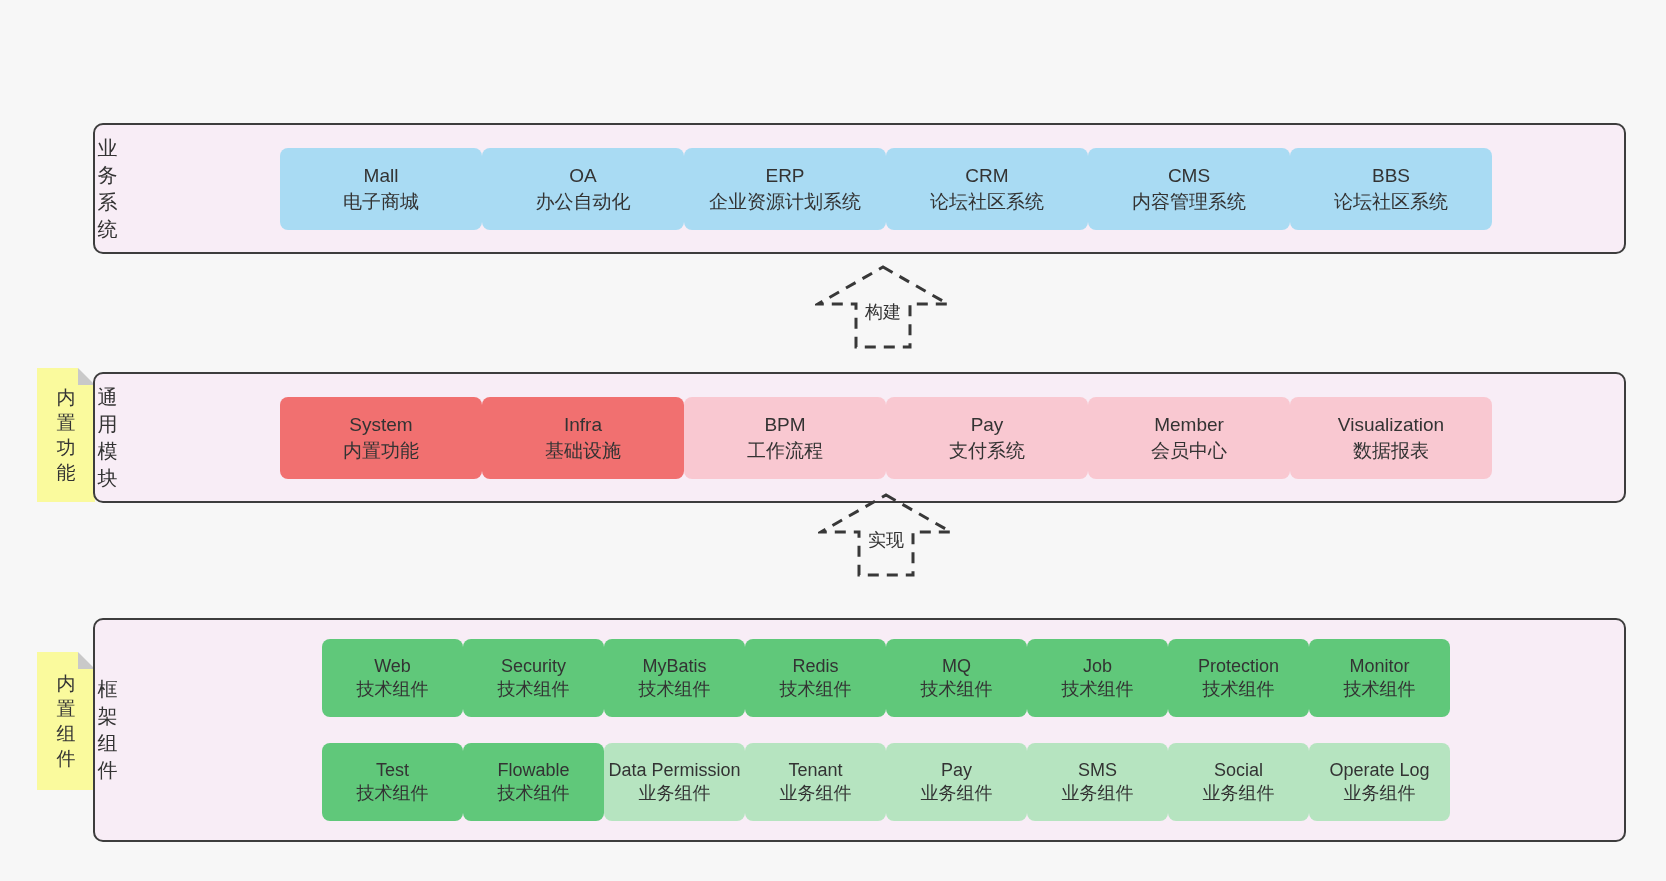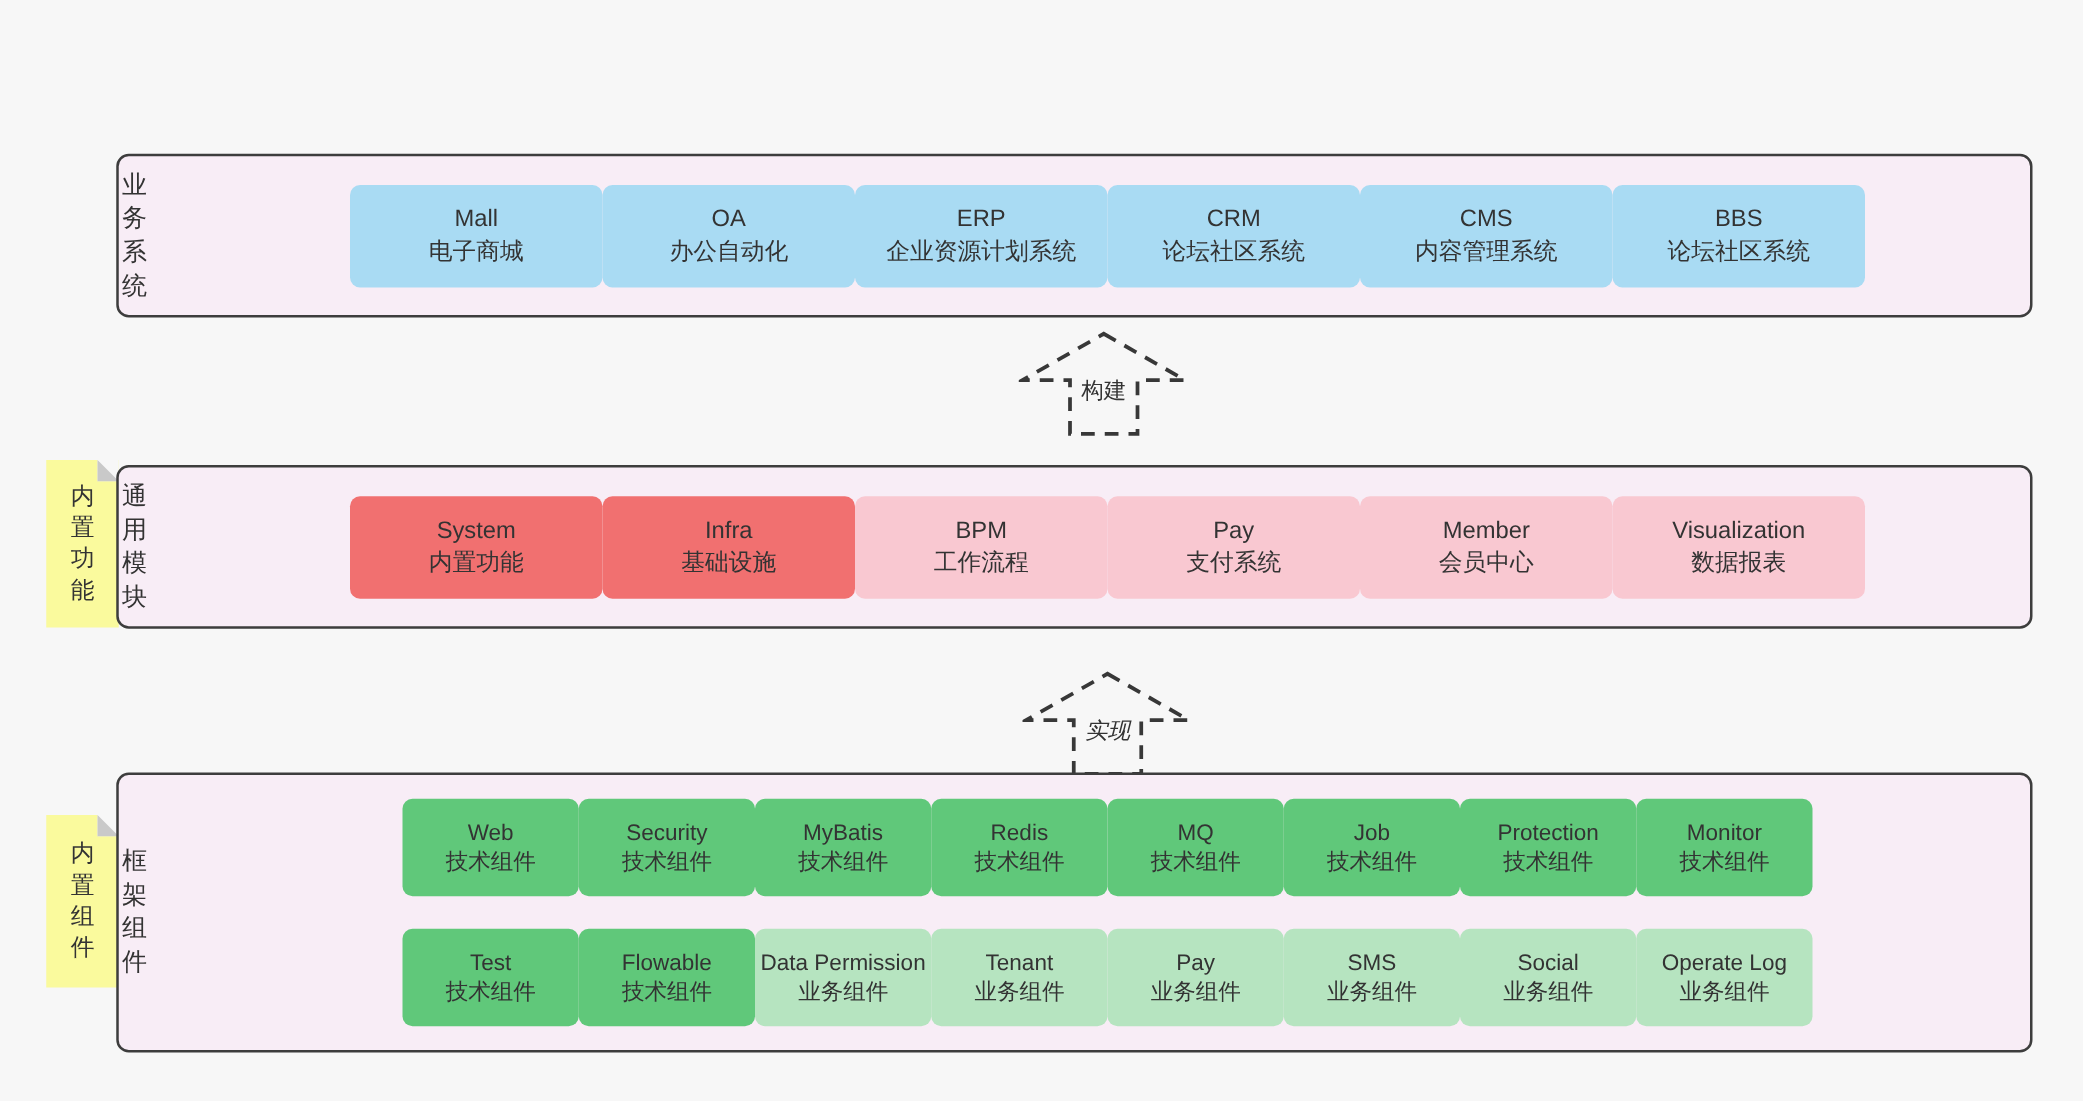--- a/index.html
+++ b/index.html
@@ -62,21 +62,21 @@
   }
   .sticky-text{
     position:absolute;left:50%;top:50%;transform:translate(-50%,-50%);
     width:22px;word-break:break-all;text-align:center;
     font-size:19px;line-height:25px;color:var(--text,#333);
   }
 
   
   .arrow{position:absolute;width:136px;height:86px;}
   #arrow-build{left:815px;top:264px;}
-  #arrow-implement{left:818px;top:536px;font-style:italic;}
+  #arrow-implement{left:818px;top:492px;}
   .arrow svg{display:block;}
   .arrow-label{
     position:absolute;left:50%;top:36px;transform:translateX(-50%);
     background:var(--page-bg,#f7f7f7);padding:1px 5px;
     font-size:18px;line-height:22px;white-space:nowrap;color:var(--text,#333);
   }
 </style>
 </head>
 <body>
 

